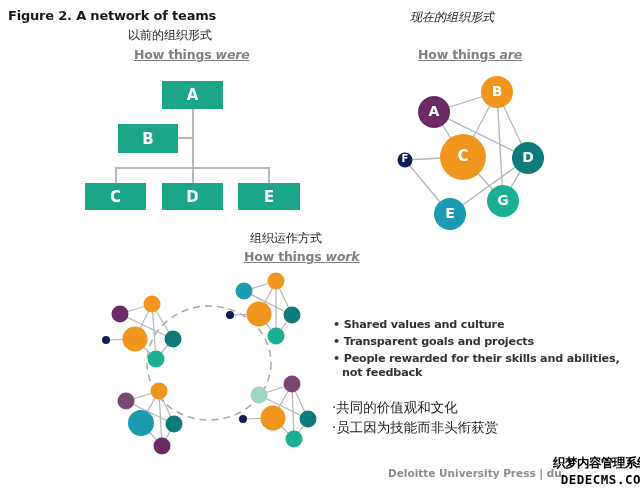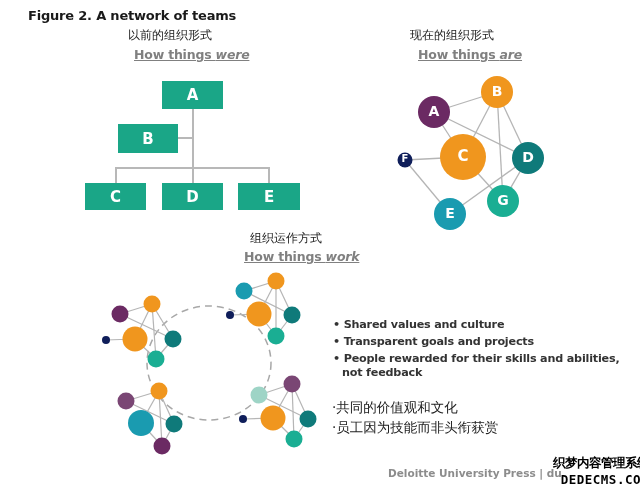--- a/index.html
+++ b/index.html
@@ -1,18 +1,18 @@
 <!DOCTYPE html>
 <html><head>
 <meta charset="utf-8">
 <style>
   html,body{margin:0;padding:0;background:#ffffff;}
   body{width:640px;height:492px;position:relative;overflow:hidden;font-family:"DejaVu Sans","Liberation Sans",sans-serif;}
   .abs{position:absolute;}
-  .fig-title{left:8px;top:8px;font-size:13px;font-weight:bold;color:#1a1a1a;letter-spacing:-0.2px;margin-left:20px;}
+  .fig-title{left:8px;top:8px;font-size:13px;font-weight:bold;color:#1a1a1a;letter-spacing:-0.2px;}
   .cn-title{font-size:12px;color:#222;white-space:nowrap;}
   .en-sub{font-size:12.5px;font-weight:bold;color:#808080;white-space:nowrap;letter-spacing:-0.2px;text-decoration:underline;}
   .en-sub i{font-style:italic;}
   .box{position:absolute;background:#1aa687;color:#fff;font-weight:bold;font-size:15px;display:flex;align-items:center;justify-content:center;}
   .line{position:absolute;background:#b8b8b8;}
   svg{position:absolute;left:0;top:0;}
   .bullets{left:333px;top:316px;font-size:11.2px;color:#333;font-weight:bold;line-height:17px;letter-spacing:-0.2px;}
   .bullets .b{white-space:nowrap;}
   .bullets .cont{padding-left:9px;}
   .cn-list{left:332px;top:398px;font-size:13.5px;color:#222;line-height:19.5px;}
@@ -35,21 +35,21 @@
 <div class="line" style="left:115px;top:167px;width:155px;height:2px;"></div>
 <div class="line" style="left:115px;top:167px;width:2px;height:16px;"></div>
 <div class="line" style="left:268px;top:167px;width:2px;height:16px;"></div>
 
 <div class="box" style="left:162px;top:81px;width:61px;height:28px;">A</div>
 <div class="box" style="left:118px;top:124px;width:60px;height:29px;">B</div>
 <div class="box" style="left:85px;top:183px;width:61px;height:27px;">C</div>
 <div class="box" style="left:162px;top:183px;width:61px;height:27px;">D</div>
 <div class="box" style="left:238px;top:183px;width:62px;height:27px;">E</div>
 
-<div class="abs cn-title" style="left:410px;top:27px;">现在的组织形式</div>
+<div class="abs cn-title" style="left:410px;top:9px;font-style:italic;">现在的组织形式</div>
 <div class="abs en-sub" style="left:418px;top:47px;"><span>How things </span><i>are</i></div>
 
 <svg width="640" height="492" viewBox="0 0 640 492">
 
   <g stroke="#b5b5b5" stroke-width="1.3" fill="none">
     <line x1="434" y1="112" x2="497" y2="92"></line>
     <line x1="434" y1="112" x2="463" y2="157"></line>
     <line x1="434" y1="112" x2="528" y2="158"></line>
     <line x1="497" y1="92" x2="463" y2="157"></line>
     <line x1="497" y1="92" x2="528" y2="158"></line>

